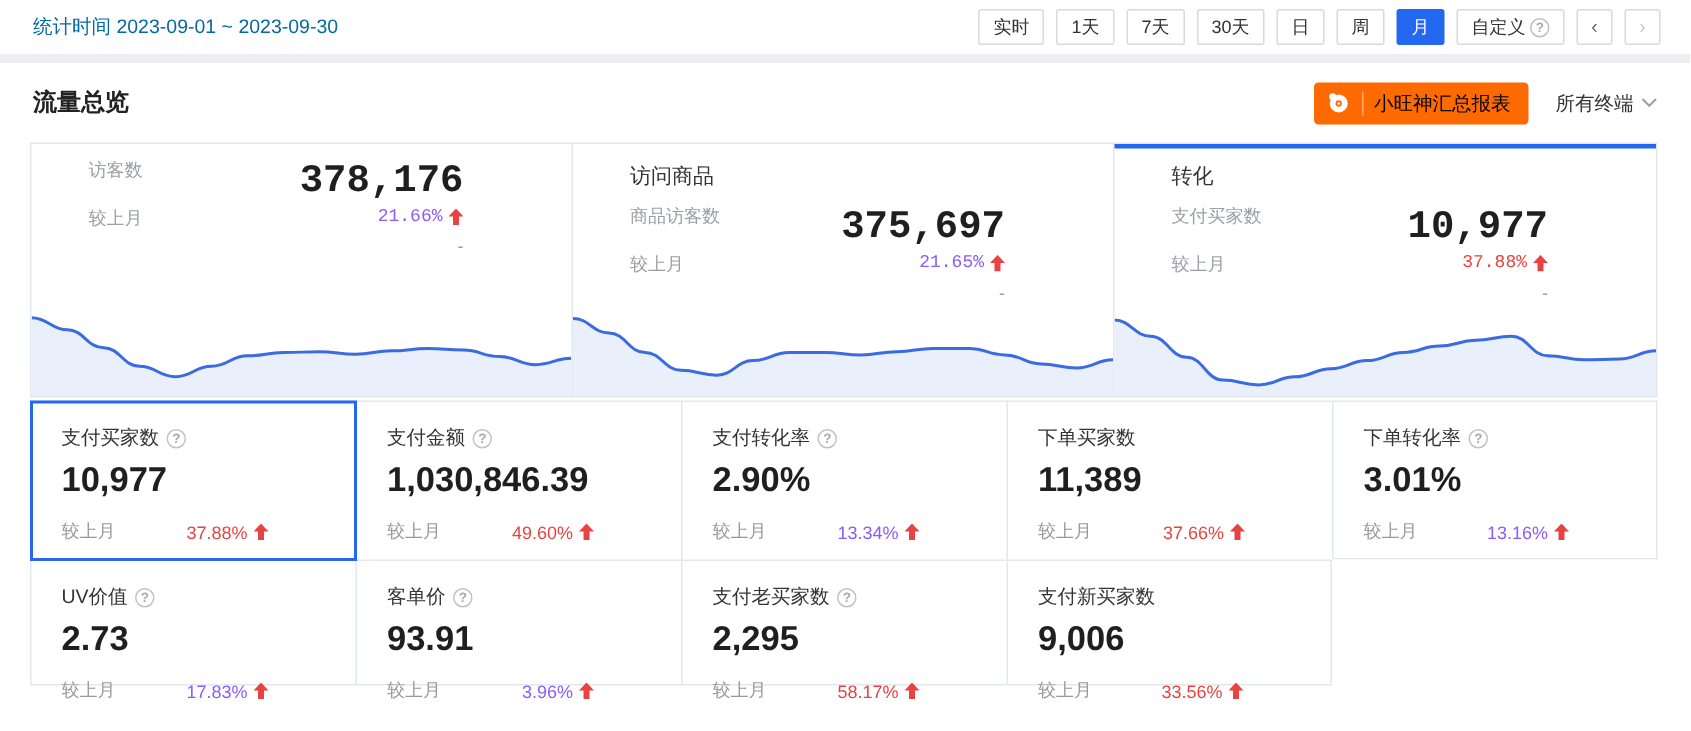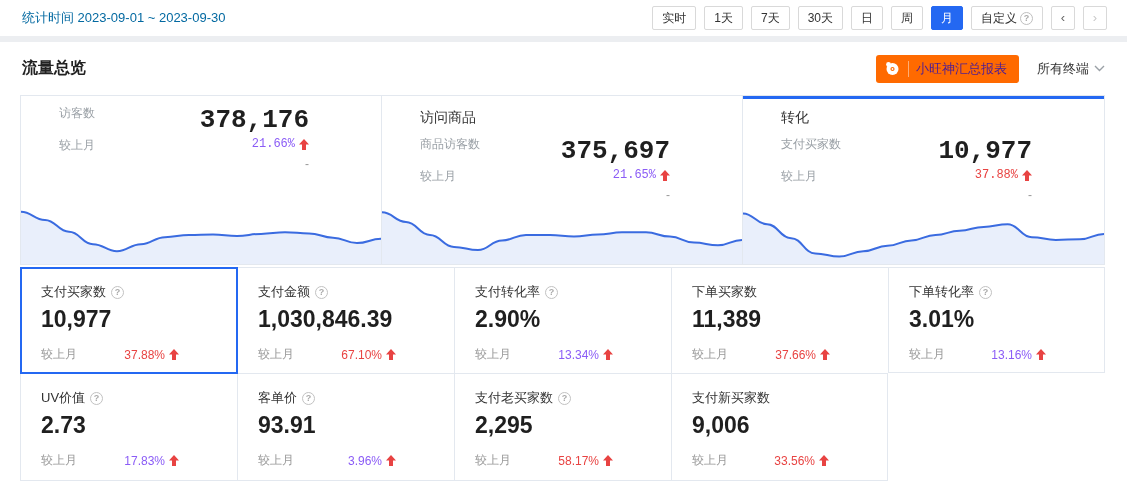--- a/index.html
+++ b/index.html
@@ -22,21 +22,21 @@
   .rbtn.nav { width:24px; min-width:24px; padding:0; justify-content:center; font-size:13px; color:#666; }
   .rbtn.nav.disabled { color:#c9c9c9; }
   
   .band { height:6px; background:#eceef1; }
   
   .section-bar { height:53px; padding:0 22px 0 22px; display:flex; align-items:center; background:#fff; }
   .section-title { font-size:16px; font-weight:bold; color:#222; }
   .section-right { margin-left:auto; display:flex; align-items:center; gap:18px; }
   .report-btn {
     display:flex; align-items:center; gap:7px; height:28px; padding:0 12px 0 8px;
-    background:#ff6a00; border:none; border-radius:3px; color:#4c1d95; font-size:13px; cursor:pointer;
+    background:#ff6a00; border:none; border-radius:3px; color:#000000; font-size:13px; cursor:pointer;
   }
   .report-btn .sep { width:1px; height:16px; background:rgba(255,255,255,.45); }
   .terminal { display:flex; align-items:center; gap:5px; font-size:13px; color:#333; cursor:pointer; }
   
   .content { padding:0 22px 0 20px; }
   .cards-row { display:grid; grid-template-columns:1fr 1fr 1fr; border:1px solid #e3e8ef; height:170px; background:#fff; }
   .card { position:relative; display:flex; flex-direction:column; border-right:1px solid #e3e8ef; overflow:hidden; cursor:pointer; }
   .card:last-child { border-right:none; }
   .card.selected::before { content:""; position:absolute; top:0; left:-1px; right:-1px; height:3px; background:#2468f2; z-index:2; }
   .card-title { margin:13px 0 0 38px; font-size:14px; color:#333; font-weight:500; }
@@ -52,21 +52,21 @@
   .card-chart svg { display:block; width:100%; height:62px; }
   
   .tiles { margin-top:2px; }
   .trow { display:grid; grid-template-columns:repeat(5,1fr); }
   .tile {
     position:relative; height:106px; background:#fff; cursor:pointer;
     border-left:1px solid #e3e8ef; border-top:1px solid #e3e8ef;
     padding:15px 0 0 20px;
   }
   .trow1 .tile:last-child { border-right:1px solid #e3e8ef; border-bottom:1px solid #e3e8ef; }
-  .trow2 .tile { height:108px; border-bottom:1px solid #e3e8ef; border-top:1px solid #e3e8ef; }
+  .trow2 .tile { height:84px; border-bottom:1px solid #e3e8ef; border-top:1px solid #e3e8ef; }
   .trow2 .tile.t-last { border-right:1px solid #e3e8ef; }
   .trow2 .filler { border:none; background:#fff; cursor:default; }
   .tile.selected::after { content:""; position:absolute; inset:-1px; border:2px solid #2468f2; pointer-events:none; z-index:2; }
   .tile-title { display:flex; align-items:center; gap:5px; font-size:13px; color:#333; }
   .tile-val { margin-top:5px; font-size:23px; font-weight:bold; color:#1f1f1f; }
   .tile-bottom { display:flex; justify-content:space-between; align-items:center; margin-top:13px; padding-right:58px; }
   .tile-bottom .slabel { color:#999; }
   
   .qmark {
     display:inline-block; width:13px; height:13px; border:1px solid #c2c2c2; border-radius:50%;
@@ -236,21 +236,21 @@
       </div>
       <div class="tile">
         <div class="tile-title">
             <span>支付金额</span>
             <span class="qmark">?</span>
           </div>
         <div class="tile-val">1,030,846.39</div>
         <div class="tile-bottom">
             <span class="slabel">较上月</span>
             <span class="pct red">
-              <span>67.10%</span>
+              <span>49.60%</span>
               <span class="uparrow">
                 <svg width="10" height="11" viewBox="0 0 10 11">
                   <path d="M5 0 L10 5.4 H7 V11 H3 V5.4 H0 Z" fill="currentColor"></path>
                 </svg>
               </span>
             </span>
           </div>
       </div>
       <div class="tile">
         <div class="tile-title">

